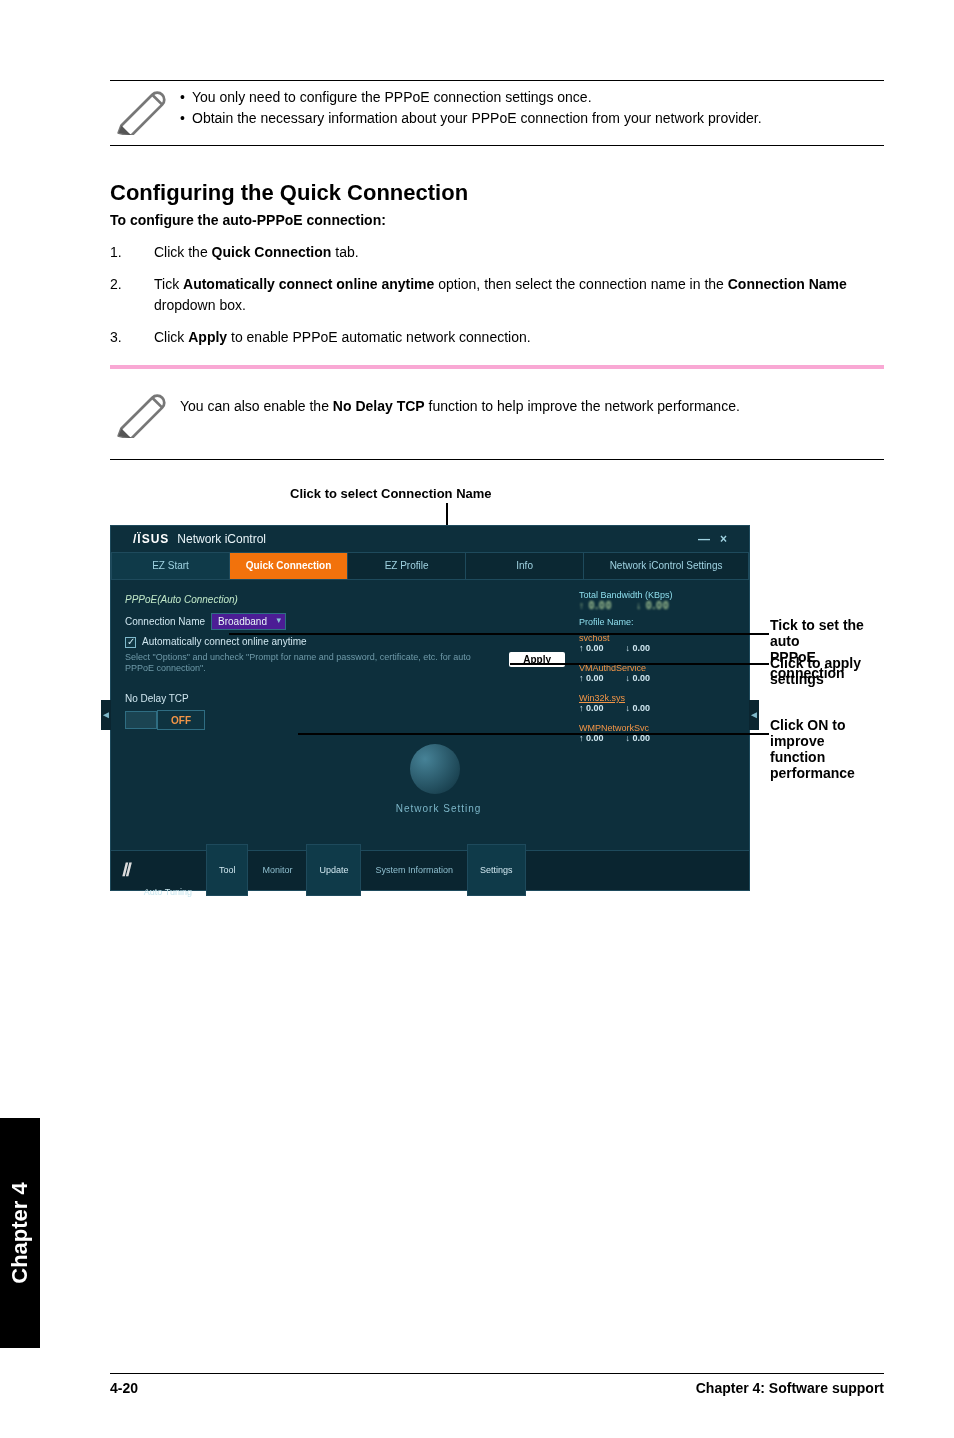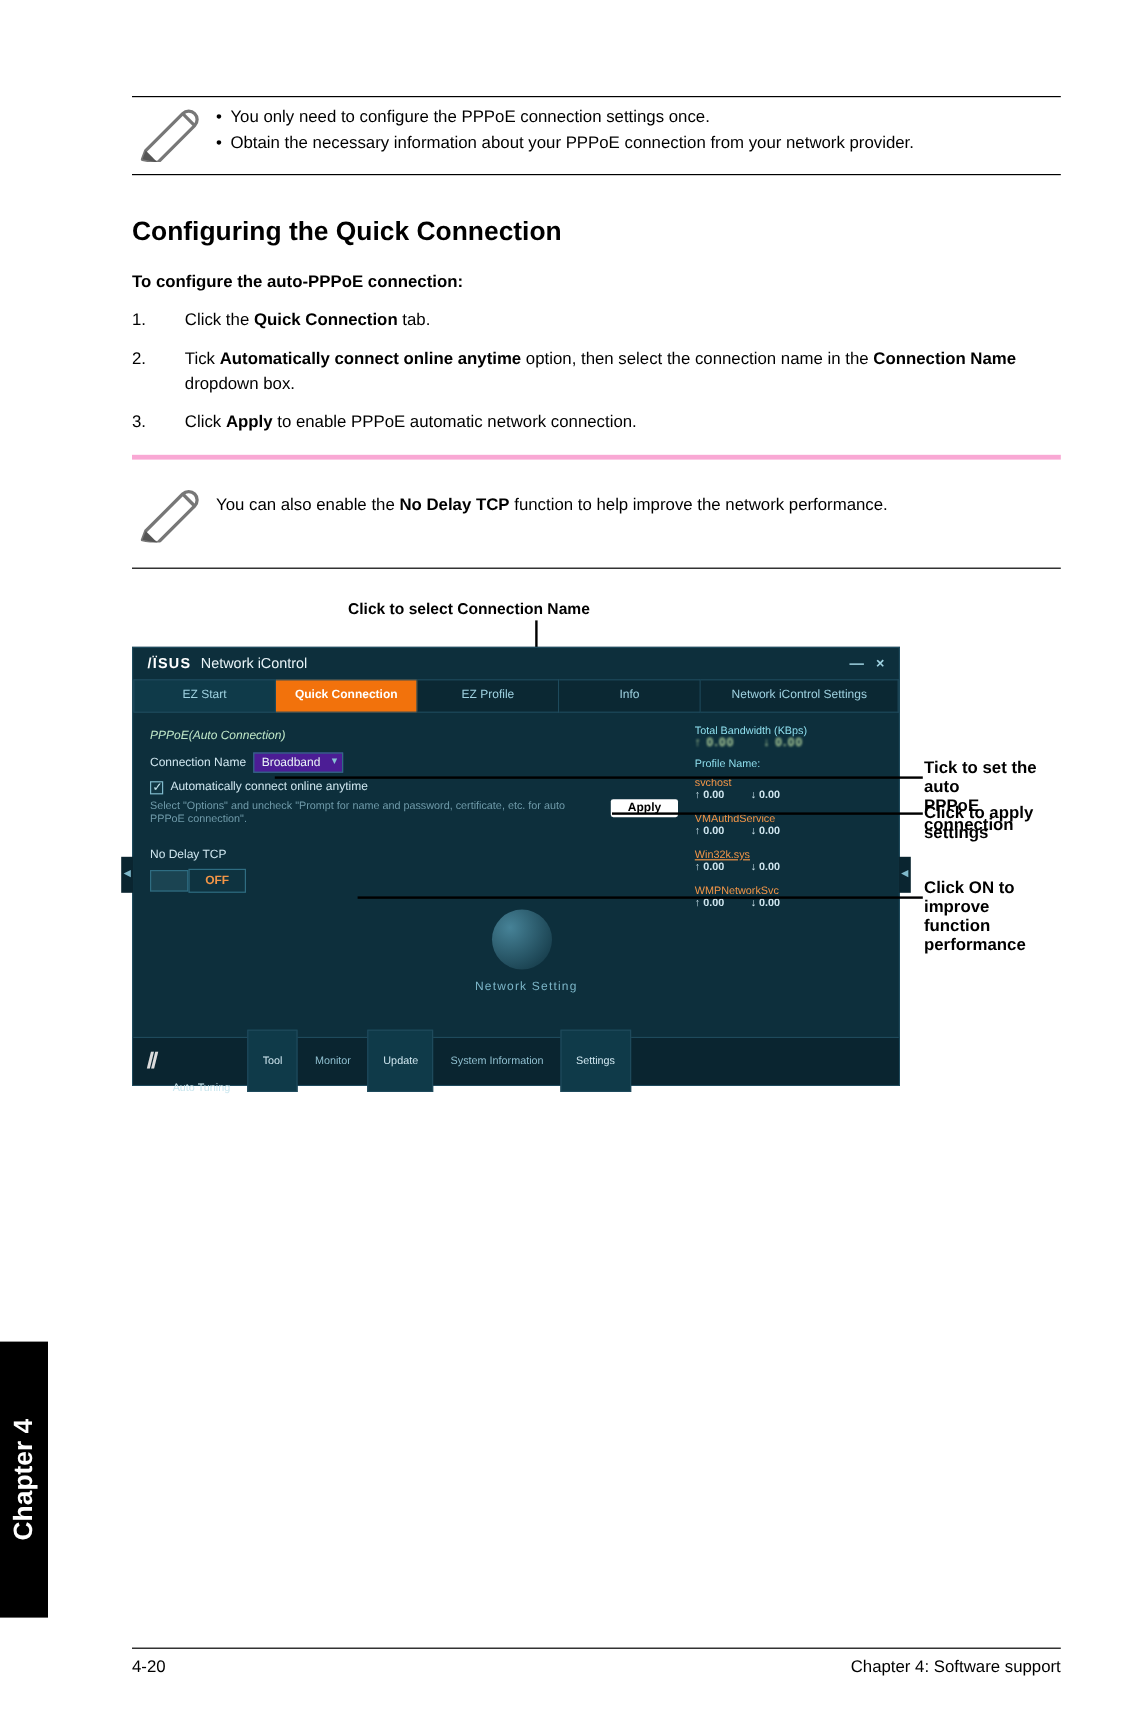--- a/index.html
+++ b/index.html
@@ -5,36 +5,36 @@
   * { margin: 0; padding: 0; box-sizing: border-box; }
   html, body { width: 954px; height: 1438px; font-family: Arial, Helvetica, sans-serif; background: #fff; color: #000; }
   .page { position: relative; width: 954px; height: 1438px; padding: 80px 70px 40px 110px; }
 
   .note-block { border-top: 1px solid #000; border-bottom: 1px solid #000; display: flex; align-items: flex-start; padding: 6px 0 10px 0; margin-bottom: 34px; }
   .note-icon { width: 70px; flex: 0 0 70px; display: flex; align-items: flex-start; justify-content: center; }
   .note-text { font-size: 14px; line-height: 1.5; }
   .note-text .bullet-row { display: flex; }
   .note-text .bul { width: 12px; flex: 0 0 12px; }
 
-  .h2 { font-size: 22px; font-weight: bold; margin-bottom: 20px; }
+  .h2 { font-size: 22px; font-weight: bold; margin-bottom: 6px; }
   .bold-line { font-size: 14px; font-weight: bold; margin-bottom: 14px; }
 
   .num-item { display: flex; font-size: 14px; line-height: 1.55; margin-bottom: 10px; }
   .num-item .num { width: 44px; flex: 0 0 44px; }
   .num-item .body { flex: 1; }
 
   .note-inner { border-top: 4px solid #f9a8d4; border-bottom: 1px solid #000; display: flex; align-items: flex-start; padding: 21px 0; margin: 16px 0 26px 0; }
 
   .subcap { font-size: 13px; font-weight: bold; text-align: left; margin-left: 180px; margin-bottom: 2px; }
 
   .figwrap { position: relative; width: 100%; margin-bottom: 8px; }
   .pointer-down { width: 2px; height: 24px; background: #000; margin-left: 336px; margin-bottom: -2px; }
 
   .fig { position: relative; width: 640px; border: 1px solid #1e4a5c; background: #0d2f3c; color: #cfe6ef; font-family: Arial, sans-serif; }
-  .fig-titlebar { display: flex; align-items: center; justify-content: space-between; padding: 6px 12px; font-size: 12px; color: #e9f4f8; }
+  .fig-titlebar { display: flex; align-items: center; justify-content: space-between; padding: 6px 22px; font-size: 12px; color: #e9f4f8; }
   .fig-titlebar .left { display: flex; align-items: center; gap: 8px; }
   .fig-close { display:flex; gap:10px; color:#9fd2e1; font-weight:bold; }
   .fig-tabs { display: flex; height: 28px; }
   .fig-tab { flex: 1; display: flex; align-items: center; justify-content: center; font-size: 10px; border-top: 1px solid #1e4a5c; border-bottom: 1px solid #1e4a5c; border-right: 1px solid #1e4a5c; background: #0b2833; color: #9fd2e1; }
   .fig-tab.first { background: #0f3a49; border-left: 1px solid #1e4a5c; }
   .fig-tab.active { background: #f2720c; color: #fff; font-weight: bold; }
   .fig-body { position: relative; display: flex; padding: 10px 6px; height: 270px; }
   .fig-left { flex: 1.5; padding: 4px 8px; font-size: 10px; }
   .fig-right { width: 170px; font-size: 9px; padding-left: 6px; }
   .pppoe-title { color: #bfe7c7; font-style: italic; font-size: 10px; margin-bottom: 8px; }
@@ -71,21 +71,21 @@
 
   .annotations { position: absolute; left: 660px; font-size: 14px; font-weight: bold; }
 
   .triangle { position:absolute; width:10px; height:30px; background:#0a2530; left:-10px; top:50%; transform:translateY(-50%); display:flex; align-items:center; justify-content:center; color:#7fb9cb; font-size:10px;}
   .triangle.right { right:-10px; left:auto;}
   .triangle span { display:block; }
 
   .chapter-tab { position: absolute; left: 0; bottom: 90px; width: 40px; height: 230px; background: #000; color: #fff; display: flex; align-items: center; justify-content: center; }
   .chapter-tab span { transform: rotate(-90deg); white-space: nowrap; font-size: 22px; font-weight: bold; }
 
-  .footer { position: absolute; left: 110px; right: 70px; bottom: 42px; border-top: 1px solid #000; padding-top: 6px; display: flex; justify-content: space-between; font-size: 14px; }
+  .footer { position: absolute; left: 110px; right: 70px; bottom: 42px; border-top: 1px solid #000; padding-top: 6px; display: flex; justify-content: space-between; font-size: 14px; font-weight: bold; }
 
   svg.pencil { width: 58px; height: 48px; }
 </style>
 </head>
 <body>
 
 <div class="page">
 
   <div class="note-block">
     <div class="note-icon">

